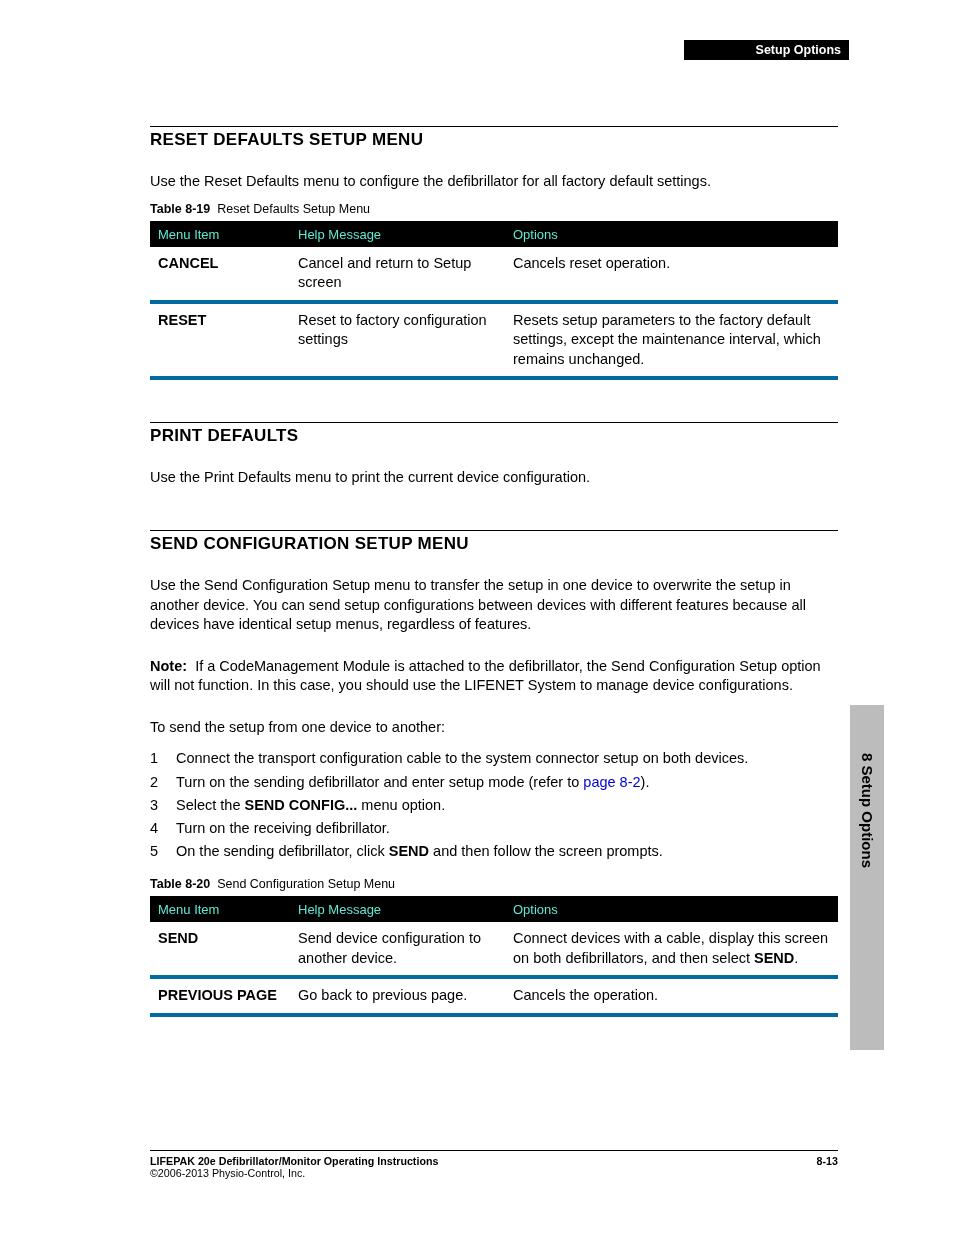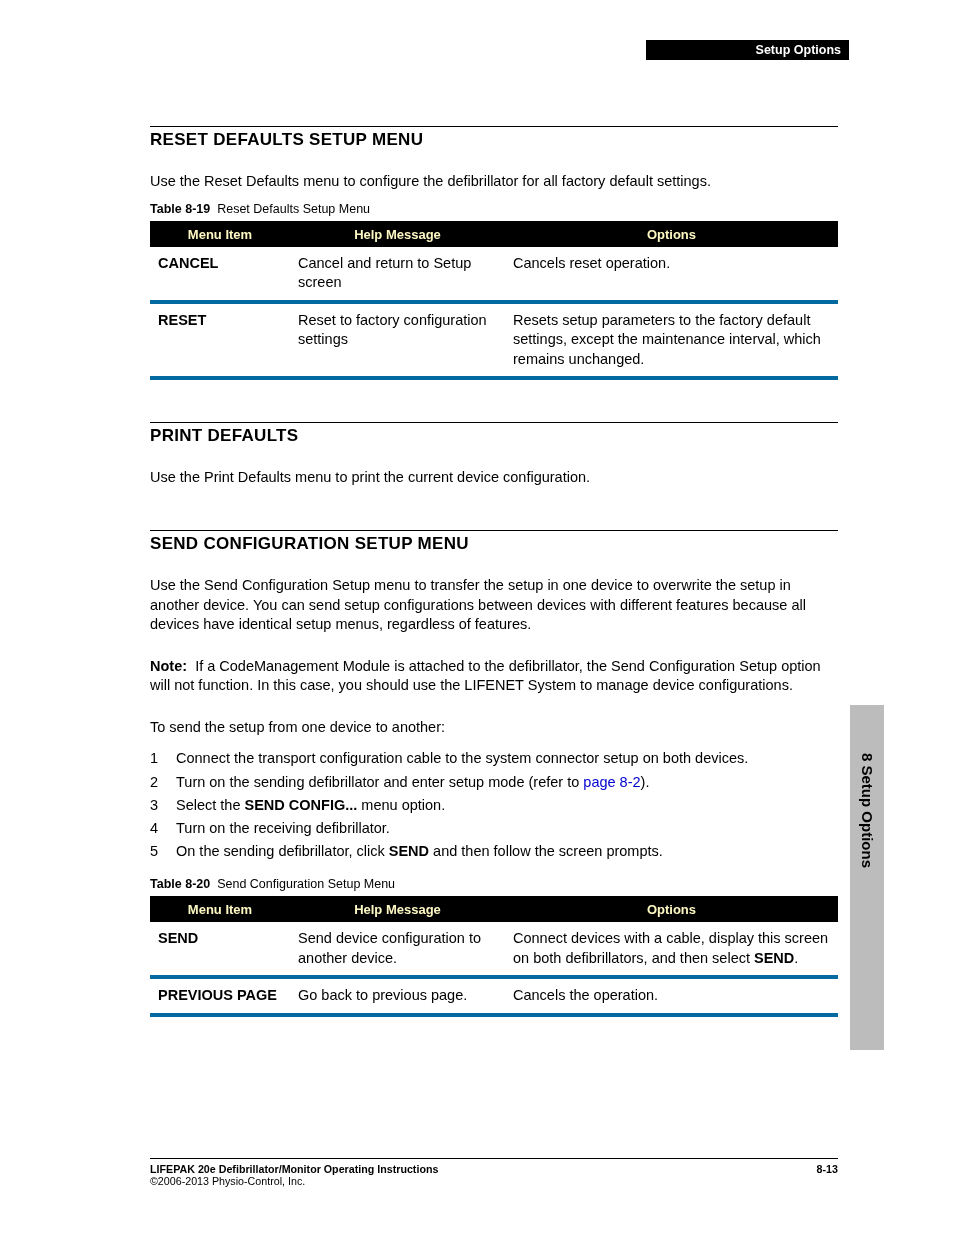--- a/index.html
+++ b/index.html
@@ -12,21 +12,21 @@
     position: relative;
   }
   .header-tag {
     position: absolute;
     top: 40px;
     right: 105px;
     background: #000;
     color: #fff;
     font-weight: bold;
     font-size: 12.5px;
-    padding: 3px 8px 3px 110px;
+    padding: 3px 8px 3px 72px;
   }
   .side-tab {
     position: absolute;
     right: 70px;
     top: 705px;
     width: 34px;
     height: 345px;
     background: #bcbcbc;
   }
   .side-tab span {
@@ -67,24 +67,24 @@
     margin-top: 6px;
   }
   .table-caption b { font-weight: bold; }
   table.menu-table {
     width: 100%;
     border-collapse: collapse;
     border-top: 1px solid #000;
   }
   table.menu-table thead th {
     background: #000;
-    color: #fef9c3;
-    font-weight: bold;
+    color: #5eead4;
+    font-weight: normal;
     font-size: 13px;
-    text-align: center;
+    text-align: left;
     padding: 5px 8px;
   }
   table.menu-table td {
     border-bottom: 4px solid #0369a1;
     font-size: 14.5px;
     padding: 7px 8px 7px 8px;
     vertical-align: top;
     line-height: 1.35;
   }
   table.menu-table td.mi { font-weight: bold; width: 140px; }
@@ -104,21 +104,21 @@
     position: relative;
   }
   ol.steps li::before {
     content: counter(step);
     position: absolute;
     left: 0;
   }
   .link { color: #0000d0; }
   .footer {
     position: absolute;
-    bottom: 48px;
+    bottom: 56px;
     left: 150px;
     width: 688px;
     border-top: 1.5px solid #000;
     padding-top: 4px;
     font-size: 10.7px;
   }
   .footer .pg { float: right; font-weight: bold; }
 </style>
 </head>
 <body>

